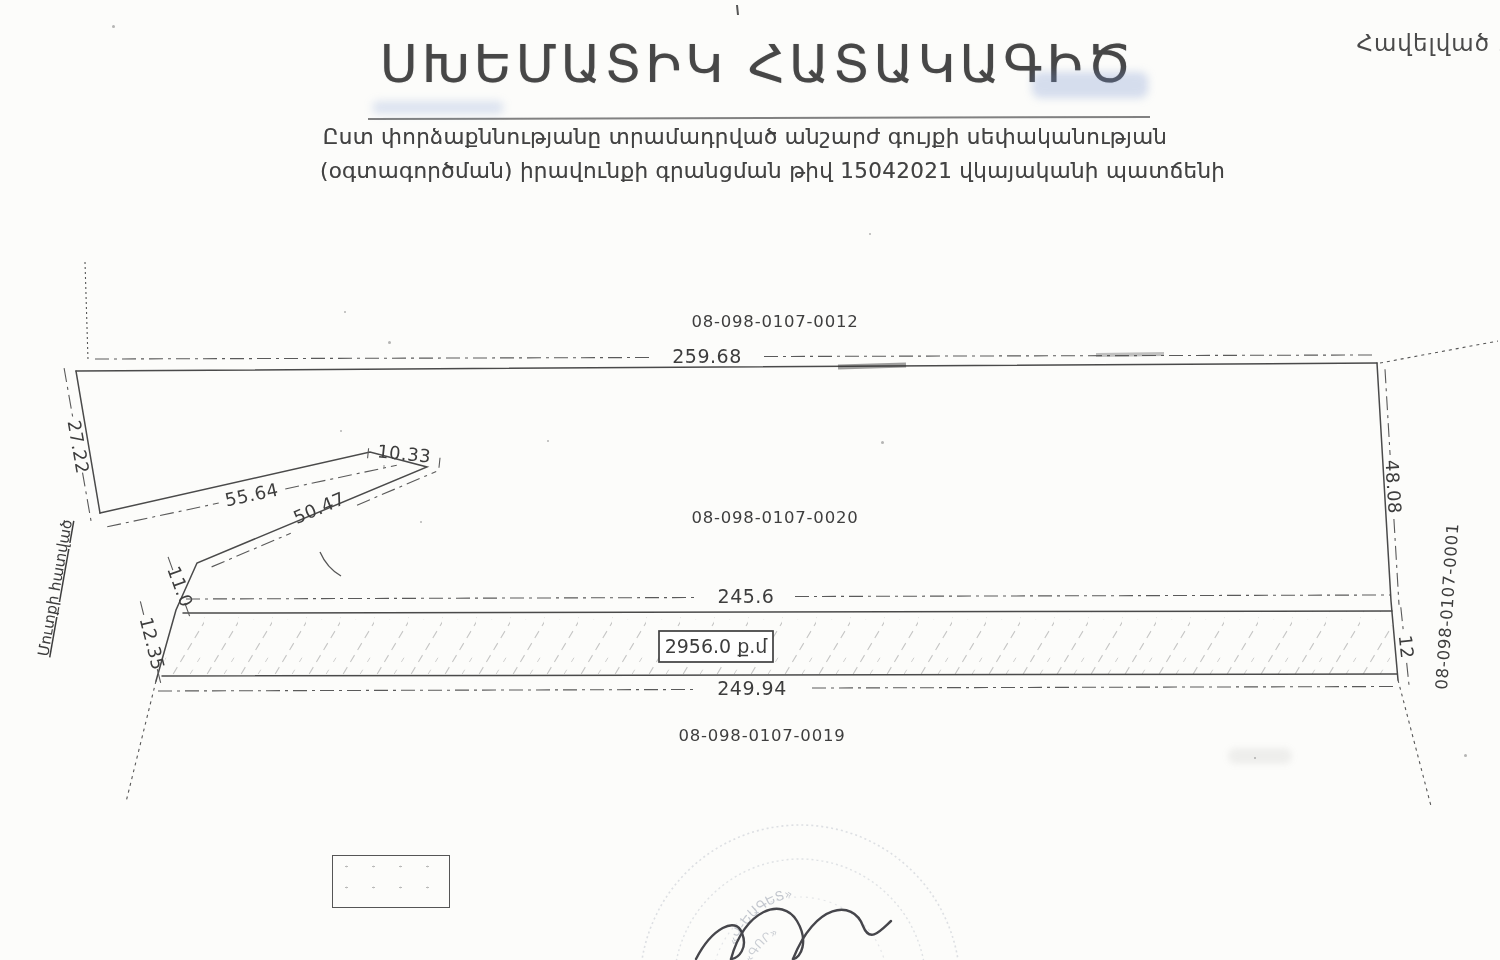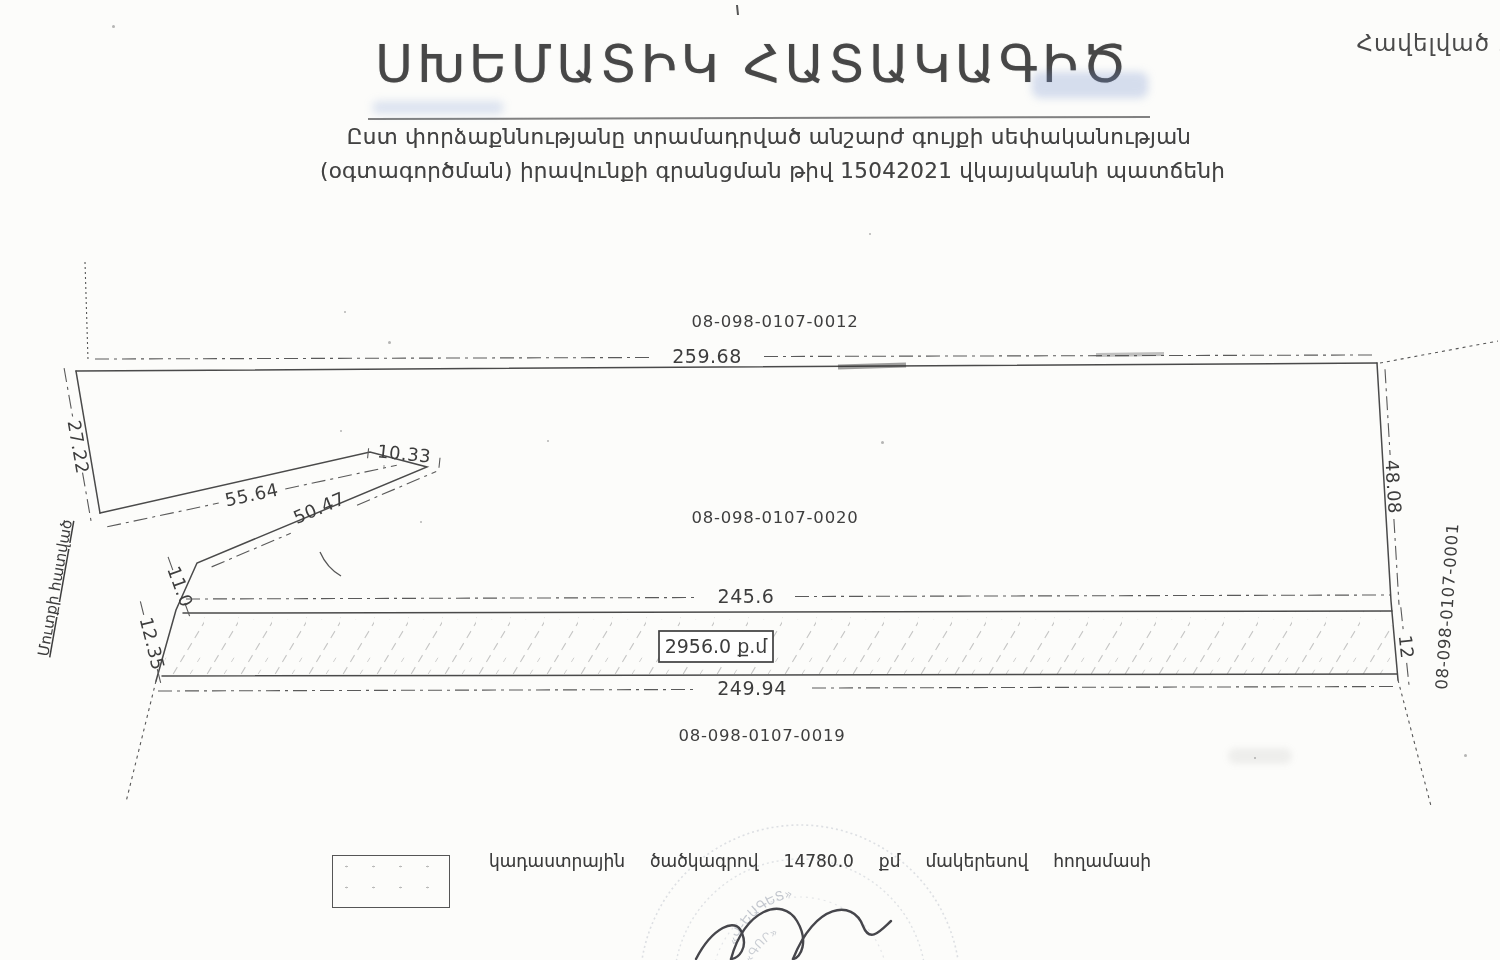--- a/index.html
+++ b/index.html
@@ -8,36 +8,36 @@
     background:#fcfcfa;
     font-family:"DejaVu Sans", sans-serif;
     color:#3f3f3f;
   }
   
   .appendix{
     position:absolute; top:30px; right:-14px; font-size:23px; color:#4a4a4a;
     letter-spacing:1px; white-space:nowrap;
   }
   .title{
-    position:absolute; top:34px; left:375px; width:765px; 
+    position:absolute; top:34px; left:375px; width:765px; text-align:center;
     font-size:52px; letter-spacing:4px; color:#474747;
     text-shadow:0 0 1px rgba(70,70,70,.45);
     white-space:nowrap;
   }
   .title-rule{
     position:absolute; top:117px; left:368px; width:782px; height:2px;
     background:#6b6b6b; opacity:.85; transform:rotate(-.15deg);
   }
   .subtitle{
     position:absolute; left:320px; width:850px; text-align:center;
     font-size:21.5px; color:#424242; letter-spacing:.3px;
     text-shadow:0 0 .6px rgba(60,60,60,.4);
     white-space:nowrap;
   }
-  .sub1{top:124px;margin-left:24px;} .sub2{top:158px;}
+  .sub1{top:124px;} .sub2{top:158px;}
   .smudge{position:absolute; border-radius:8px; filter:blur(4px);}
   .smudge-title{left:1032px; top:72px; width:116px; height:26px; background:rgba(110,140,205,.28);}
   .smudge-rule{left:372px; top:101px; width:132px; height:13px; background:rgba(110,140,205,.22);}
   .smudge-grey{left:1228px; top:748px; width:64px; height:16px; background:rgba(120,120,120,.10); filter:blur(3px);}
   
   #plan-svg{position:absolute; left:0; top:0;}
   text{font-family:"DejaVu Sans", sans-serif; fill:#3d3d3d;}
   .dim{font-size:18px; letter-spacing:.5px;}
   .dimbig{font-size:19px; letter-spacing:.5px;}
   .code{font-size:16.5px; letter-spacing:.8px; fill:#3e3e3e;}
@@ -187,21 +187,20 @@
       <path d="M 731,959 C 744,910 782,896 797,921 C 809,941 801,958 793,959"></path>
       <path d="M 793,959 C 815,903 853,899 863,926 C 870,944 881,930 891,921"></path>
     </g>
 
     <path d="M 737,5 L 738,15" stroke="#555" stroke-width="2"></path>
   </svg>
 
   <div class="legend-box"></div>
 
   <div class="footer-text">
-    <div class="just">կադաստրային ծածկագրով 14780.0 քմ մակերեսով հողամասի</div>
   </div>
 
   <i class="speck" style="left:112px;top:25px;width:3px;height:3px"></i>
   <i class="speck" style="left:344px;top:311px;width:2px;height:2px"></i>
   <i class="speck" style="left:388px;top:341px;width:3px;height:3px"></i>
   <i class="speck" style="left:547px;top:440px;width:2px;height:2px"></i>
   <i class="speck" style="left:881px;top:441px;width:3px;height:3px"></i>
   <i class="speck" style="left:340px;top:430px;width:2px;height:2px"></i>
   <i class="speck" style="left:383px;top:465px;width:2px;height:2px"></i>
   <i class="speck" style="left:1464px;top:754px;width:3px;height:3px"></i>

